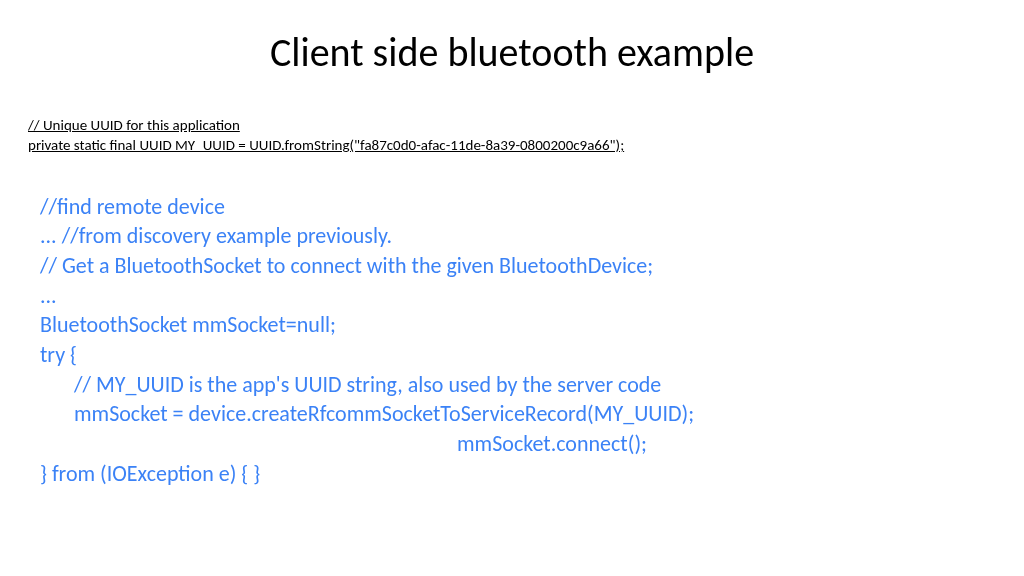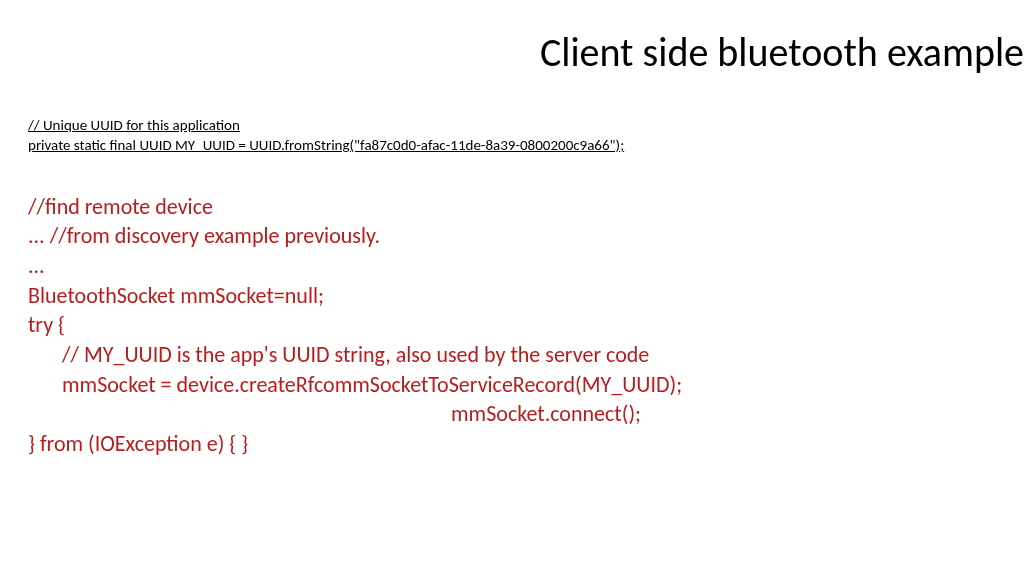--- a/index.html
+++ b/index.html
@@ -15,39 +15,39 @@
       color: #000000;
       overflow: hidden;
     }
     .slide {
       width: 100%;
       height: 100%;
       padding: 0;
       position: relative;
     }
     .title {
-      text-align: right;
+      text-align: center;
       font-size: 40px;
       font-weight: 400;
       color: #000000;
       margin-top: 28px;
       margin-bottom: 38px;
     }
     .small-text {
       font-size: 15px;
       line-height: 1.35;
       padding-left: 28px;
       color: #000000;
       text-decoration: underline;
     }
     .body-text {
       font-size: 22px;
       line-height: 1.35;
-      padding-left: 28px;
-      color: #b91c1c;
+      padding-left: 40px;
+      color: #3b82f6;
       margin-top: 36px;
     }
     .indent {
       padding-left: 34px;
     }
     .indent2 {
       padding-left: 40px;
       text-align: center;
     }
   </style>
@@ -58,20 +58,21 @@
   <h1 class="title">Client side bluetooth example</h1>
 
   <div class="small-text">
     <div>// Unique UUID for this application</div>
     <div>private static final UUID MY_UUID = UUID.fromString("fa87c0d0-afac-11de-8a39-0800200c9a66");</div>
   </div>
 
   <div class="body-text">
     <div>//find remote device</div>
     <div>...  //from discovery example previously.</div>
+    <div>// Get a BluetoothSocket to connect with the given BluetoothDevice;</div>
     <div>...</div>
     <div>BluetoothSocket mmSocket=null;</div>
     <div>try {</div>
     <div class="indent">// MY_UUID is the app's UUID string, also used by the server code</div>
     <div class="indent">mmSocket = device.createRfcommSocketToServiceRecord(MY_UUID);</div>
     <div class="indent2">mmSocket.connect();</div>
     <div>} from (IOException e) { }</div>
   </div>
 </div>
 

